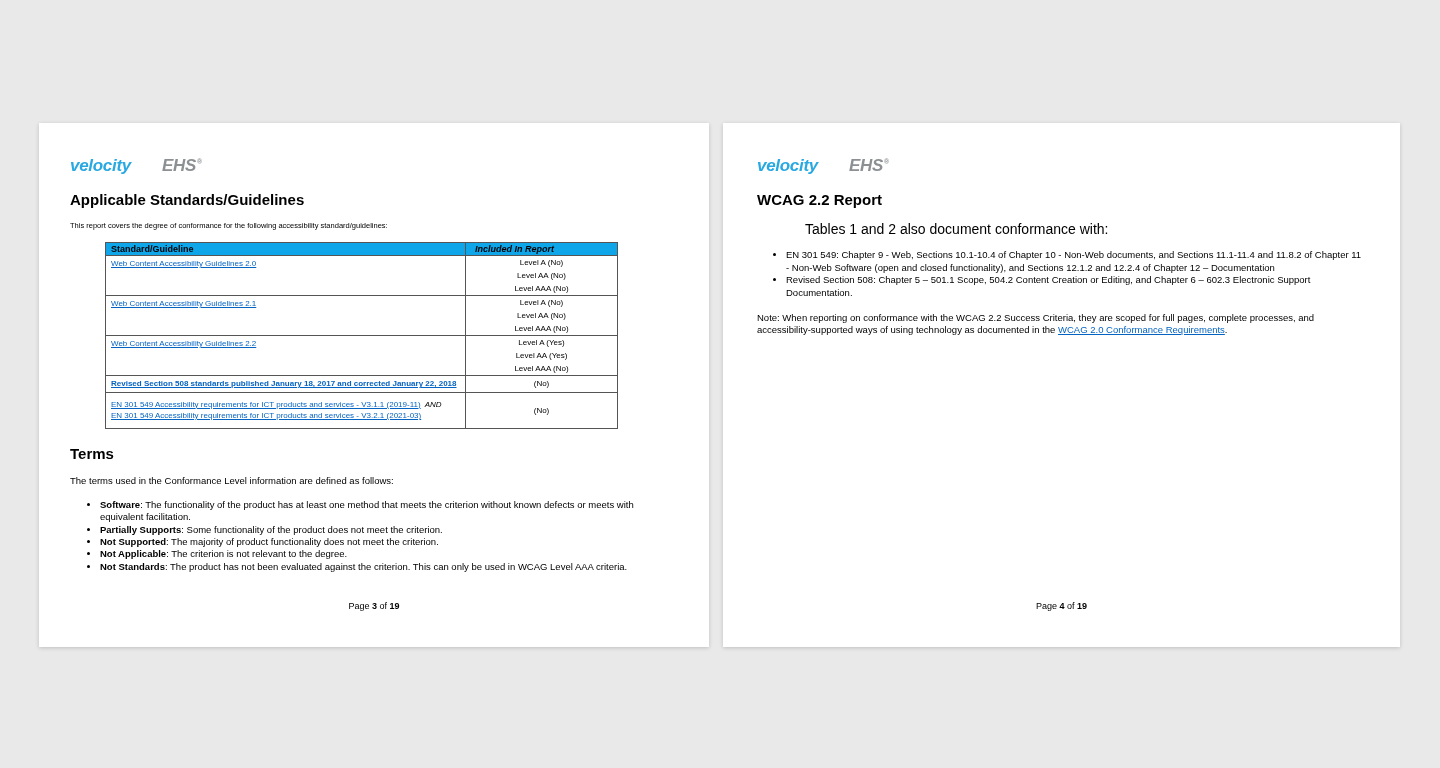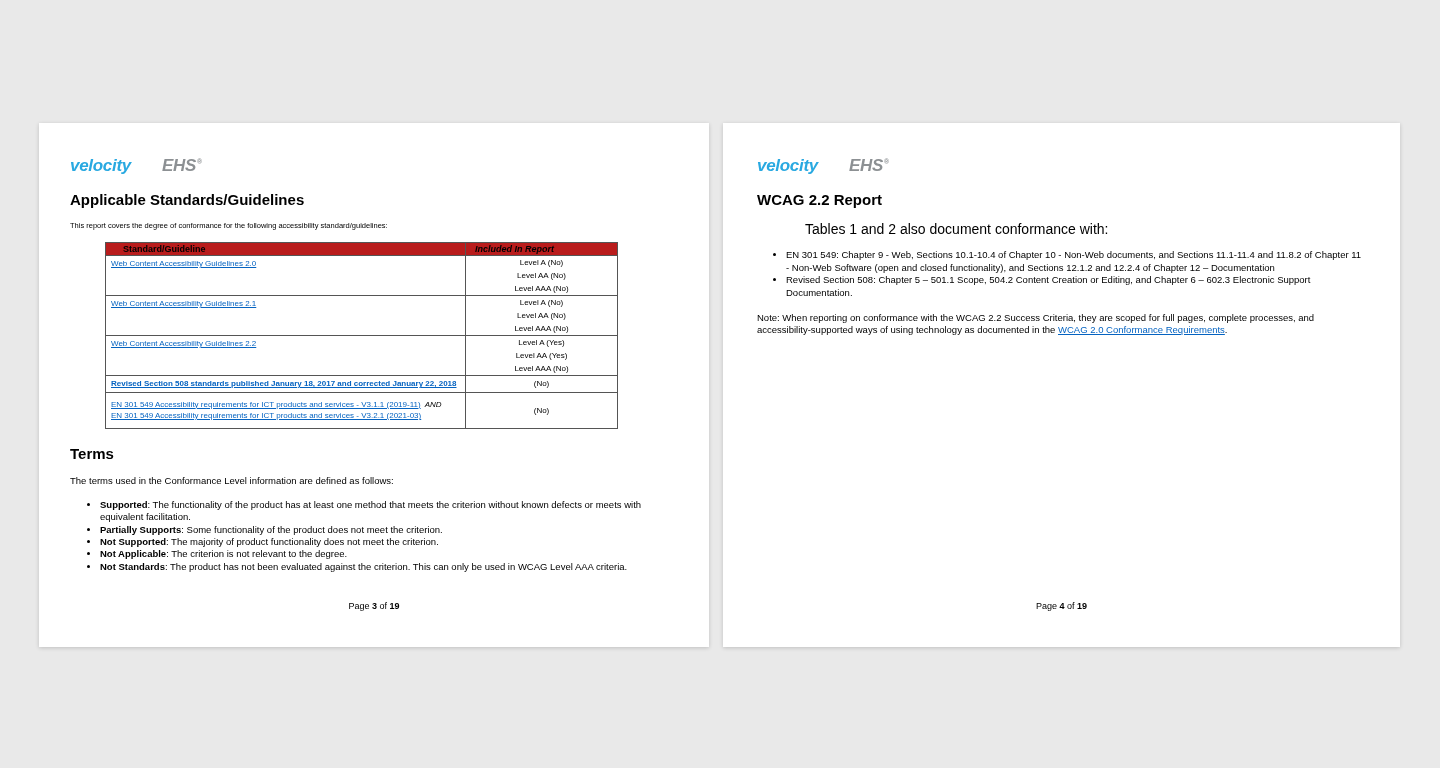--- a/index.html
+++ b/index.html
@@ -28,22 +28,22 @@
   .logo .lr { color: #8C9093; font-size: 7px; font-style: normal; vertical-align: 7px; margin-left: 1px; font-weight: bold; }
 
   h1 { font-size: 15px; font-weight: bold; margin: 17px 0 0 0; line-height: 1.15; }
 
   .p3-intro { font-size: 7.5px; margin-top: 13px; line-height: 1.3; }
 
   
   table.std { border-collapse: collapse; table-layout: fixed; margin: 11px 0 0 35px; width: 512px; }
   table.std th, table.std td { border: 1px solid #555; }
   table.std th {
-    background: #b91c1c; font-size: 9px; font-weight: bold;
-    text-align: left; padding: 1px 17px; height: 13px;
+    background: #0ea5e9; font-size: 9px; font-weight: bold;
+    text-align: left; padding: 1px 5px; height: 13px;
   }
   table.std th.inc { padding-left: 9px; font-style: italic; }
   td.std-cell { vertical-align: top; padding: 2px 5px; }
   td.std-cell a, a.doc-link { color: #0563C1; text-decoration: underline; cursor: pointer; }
   td.std-cell { font-size: 8px; line-height: 11.5px; }
   td.inc-cell { vertical-align: middle; text-align: center; font-size: 8px; padding: 0; }
   td.inc-cell .lvl { line-height: 13px; }
   .and { font-style: italic; margin-left: 4px; color: #000; font-size: 8px; }
   tr.row-en td.std-cell { padding-top: 6px; padding-bottom: 6px; }
   tr.row-508 td.std-cell { padding-top: 2px; padding-bottom: 2px; font-weight: bold; }
@@ -124,21 +124,21 @@
               <div class="lvl">(No)</div>
             </td>
       </tr>
     </tbody>
       </table>
 
     <h1 class="terms-title">Terms</h1>
     <div class="terms-intro">The terms used in the Conformance Level information are defined as follows:</div>
 
     <ul class="terms">
-      <li><b>Supported</b><span>: The functionality of the product has at least one method that meets the criterion without known defects or meets with equivalent facilitation.</span></li>
+      <li><b>Software</b><span>: The functionality of the product has at least one method that meets the criterion without known defects or meets with equivalent facilitation.</span></li>
       <li><b>Partially Supports</b><span>: Some functionality of the product does not meet the criterion.</span></li>
       <li><b>Not Supported</b><span>: The majority of product functionality does not meet the criterion.</span></li>
       <li><b>Not Applicable</b><span>: The criterion is not relevant to the degree.</span></li>
       <li><b>Not Standards</b><span>: The product has not been evaluated against the criterion. This can only be used in WCAG Level AAA criteria.</span></li>
     </ul>
 
     <div class="footer">
       <span>Page</span> <b>3</b> <span>of</span> <b>19</b>
     </div>
   </div>

